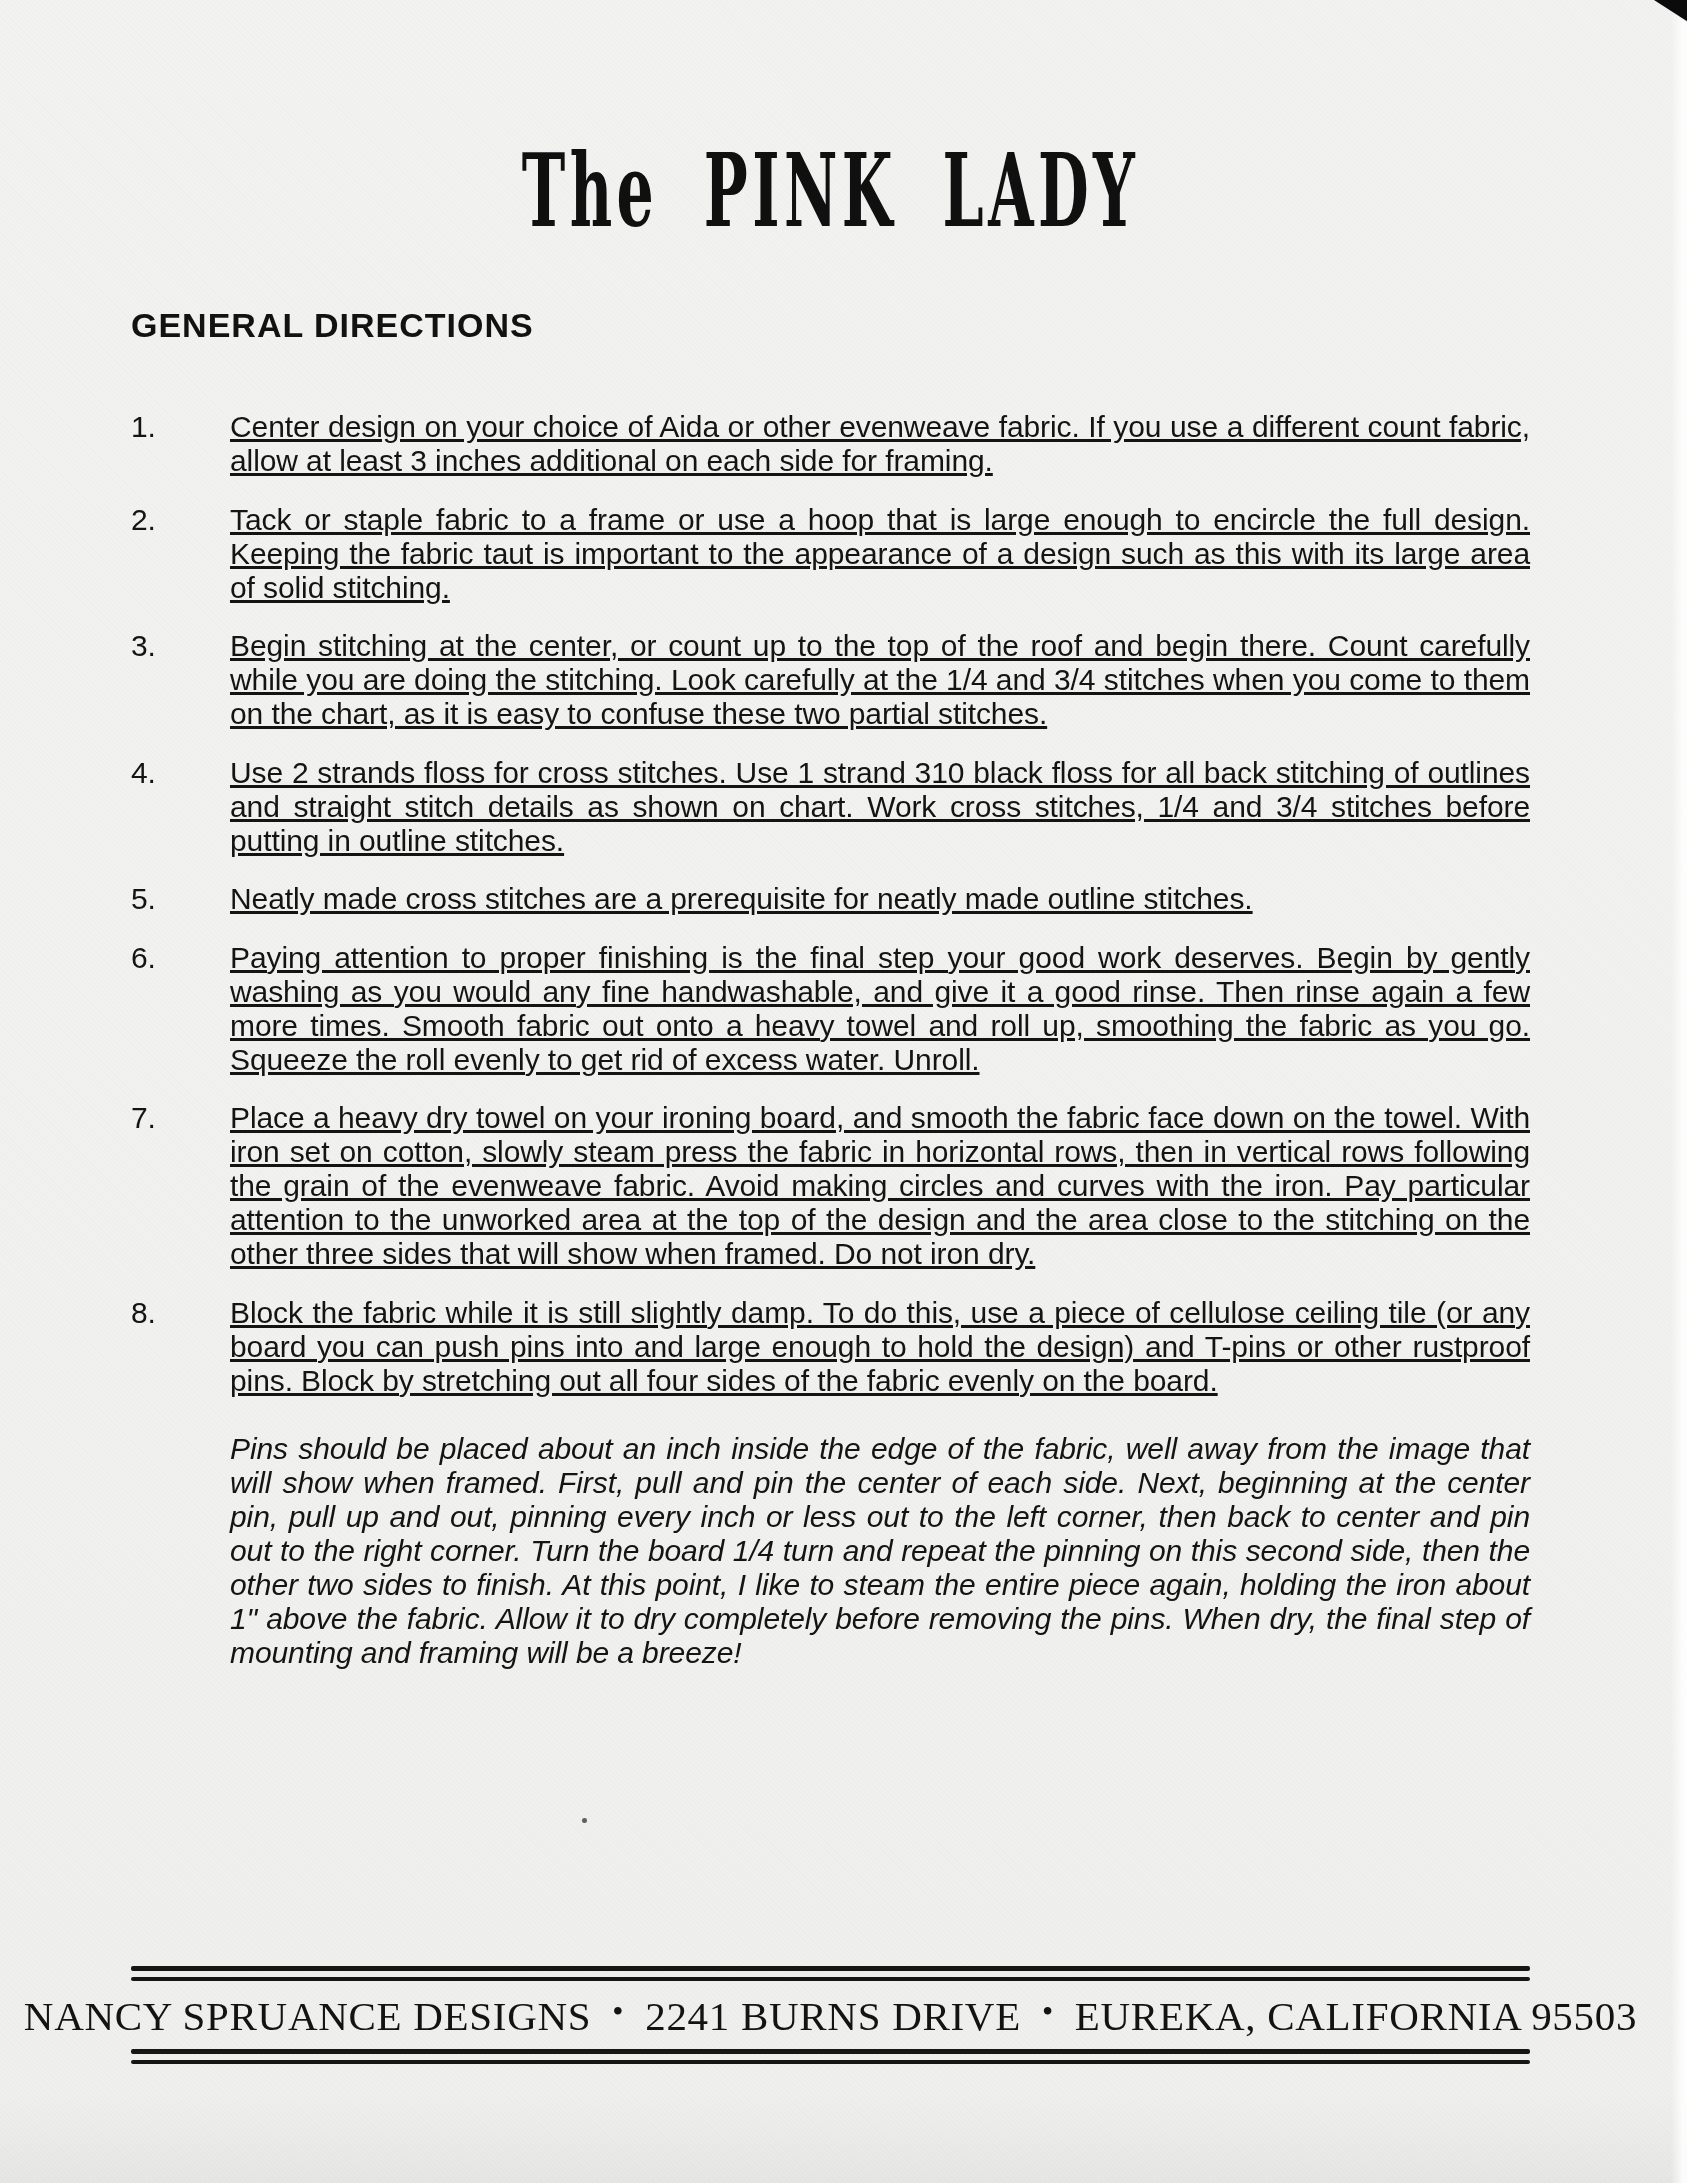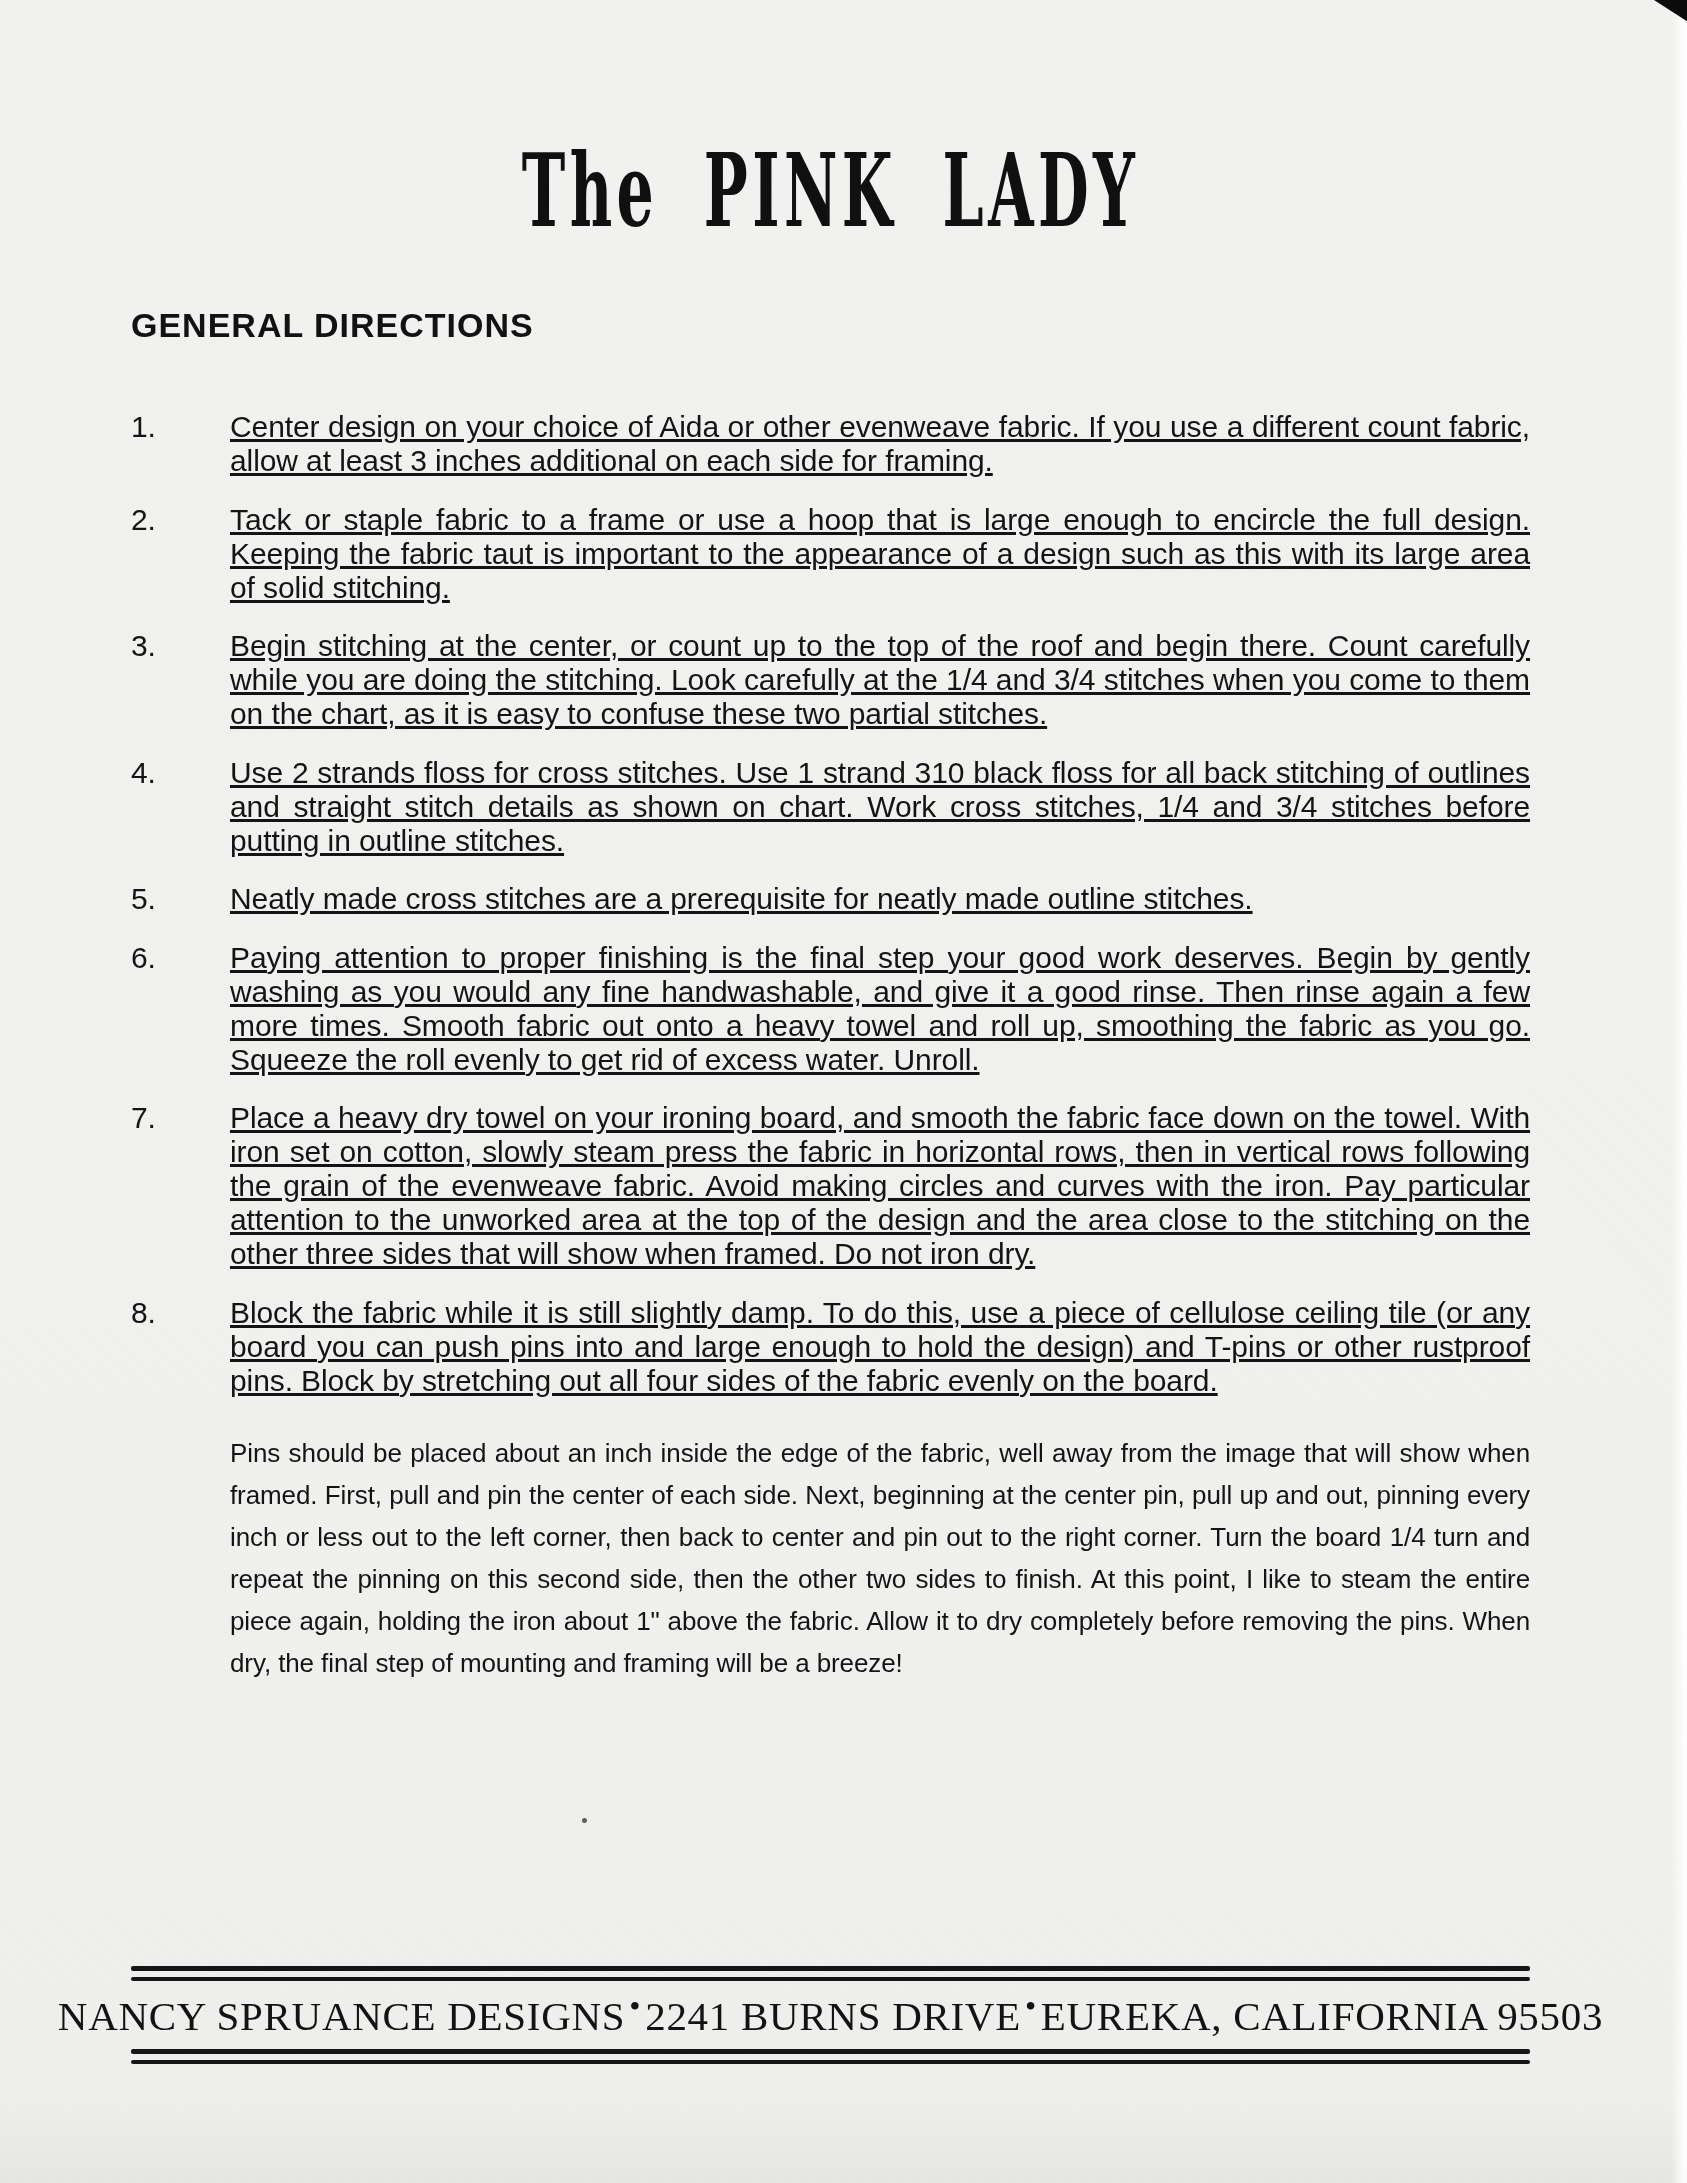--- a/index.html
+++ b/index.html
@@ -55,35 +55,35 @@
     margin-bottom:24.5px;
     font-size:30px;
     line-height:34px;
     letter-spacing:-0.1px;
   }
   .item-number { width:99px; flex-shrink:0; }
   .item-text  { flex:1; text-align:justify; text-justify:inter-word;text-decoration:underline; }
   .continuation {
     margin-left:99px;
     margin-top:34px;
-    font-size:26px;
-    line-height:42px;
+    font-size:30px;
+    line-height:34px;
     letter-spacing:-0.1px;
-    text-align:justify; text-justify:inter-word;
+    text-align:justify; text-justify:inter-word;font-style:italic;
   }
   .stray-mark {
     position:absolute; left:582px; top:1818px;
     width:4.6px; height:4.6px; border-radius:50%;
     background:#3c3c3c; opacity:0.8;
   }
   .footer { position:absolute; left:131px; top:1966px; width:1399px; }
   .rule { height:4.6px; background:#161616; border-radius:2px; }
   .rule.gap { margin-top:6px; }
   .footer-text {
-    display:flex; justify-content:center; align-items:flex-start; gap:4px;
+    display:flex; justify-content:center; align-items:center; gap:21px;
     margin:10.6px 0 9.3px 0;
     font-family:"Liberation Serif", serif;
     font-size:41px;
     letter-spacing:0.7px;
     color:#131313;
     white-space:nowrap;
   }
   .bullet { font-size:32px; position:relative; top:-4px; }
 </style>
 </head>

